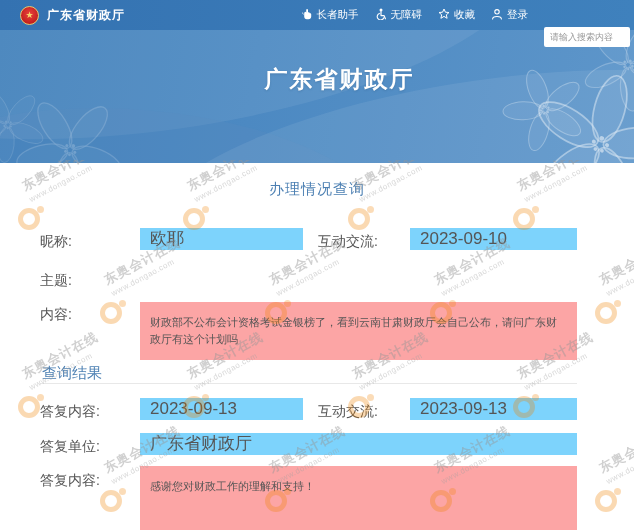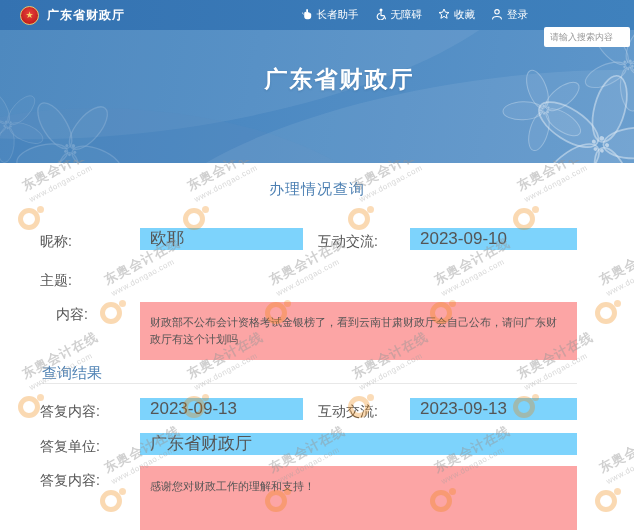--- a/index.html
+++ b/index.html
@@ -139,21 +139,21 @@
 
   <div class="page-title">办理情况查询</div>
 
   <span class="flabel" style="left:40px;top:233px">昵称:</span>
   <div class="fbox" style="left:140px;top:228px;width:163px">欧耶</div>
   <span class="flabel" style="left:318px;top:233px">互动交流:</span>
   <div class="fbox" style="left:410px;top:228px;width:167px">2023-09-10</div>
 
   <span class="flabel" style="left:40px;top:272px">主题:</span>
 
-  <span class="flabel" style="left:56px;top:306px">内容:</span>
+  <span class="flabel" style="left:40px;top:306px">内容:</span>
   <div class="farea" style="left:140px;top:302px;width:437px;height:58px">财政部不公布会计资格考试金银榜了，看到云南甘肃财政厅会自己公布，请问广东财政厅有这个计划吗</div>
 
   <div class="section-title">查询结果</div>
   <div class="divider"></div>
 
   <span class="flabel" style="left:40px;top:403px">答复内容:</span>
   <div class="fbox" style="left:140px;top:398px;width:163px">2023-09-13</div>
   <span class="flabel" style="left:318px;top:403px">互动交流:</span>
   <div class="fbox" style="left:410px;top:398px;width:167px">2023-09-13</div>
 

